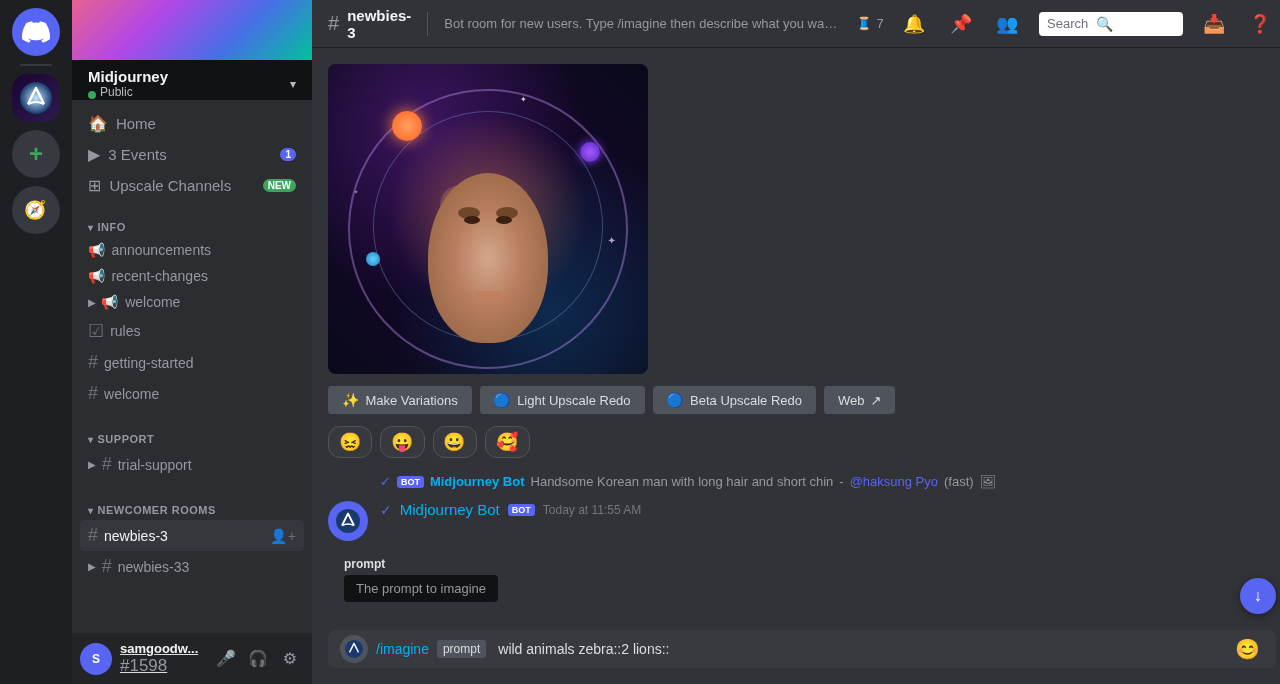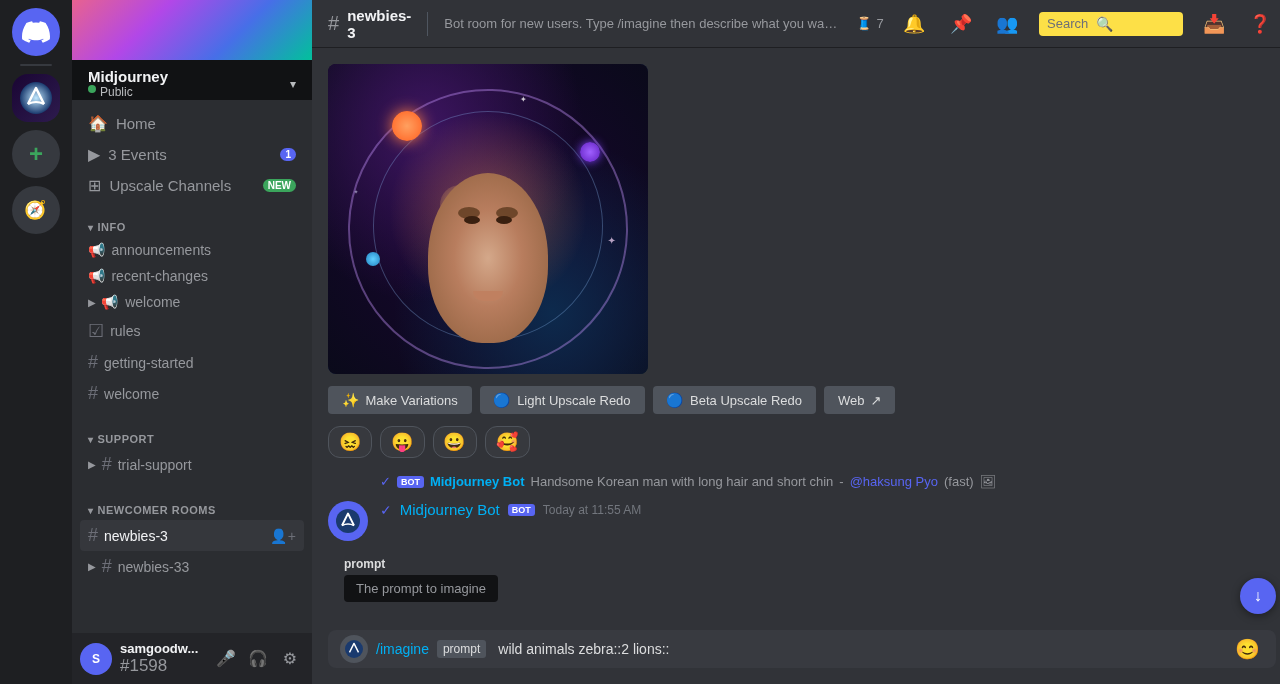--- a/index.html
+++ b/index.html
@@ -97,21 +97,21 @@
     }
     .server-name {
       font-weight: 700;
       font-size: 15px;
       color: #f2f3f5;
     }
     .server-status {
       font-size: 12px;
       color: #b9bbbe;
       display: flex;
-      align-items: flex-start;
+      align-items: flex-end;
       gap: 4px;
     }
     .status-dot {
       width: 8px;
       height: 8px;
       border-radius: 50%;
       background: #3ba55c;
       display: inline-block;
     }
     .chevron-icon {
@@ -197,21 +197,21 @@
       height: 32px;
       border-radius: 50%;
       background: #5865f2;
       display: flex;
       align-items: center;
       justify-content: center;
       font-size: 12px;
       color: #fff;
       font-weight: 700;
     }
-    .user-info { flex: 1; }
+    .user-info { flex: 1; text-decoration: underline; }
     .user-name { font-size: 13px; font-weight: 600; color: #f2f3f5; }
     .user-id { font-size: 17px; color: #96989d; }
     .user-controls { display: flex; gap: 4px; }
     .user-control-btn {
       width: 28px;
       height: 28px;
       border-radius: 4px;
       background: transparent;
       border: none;
       color: #96989d;
@@ -285,21 +285,21 @@
       display: flex;
       align-items: center;
       gap: 4px;
       color: #96989d;
       font-size: 13px;
     }
 
     .search-box {
       display: flex;
       align-items: center;
-      background: #fde047;
+      background: #ffffff;
       border-radius: 4px;
       padding: 4px 8px;
       gap: 8px;
       width: 144px;
       cursor: pointer;
     }
     .search-placeholder { color: #6d6f78; font-size: 13px; }
     .search-icon { color: #6d6f78; font-size: 14px; }
 
     

